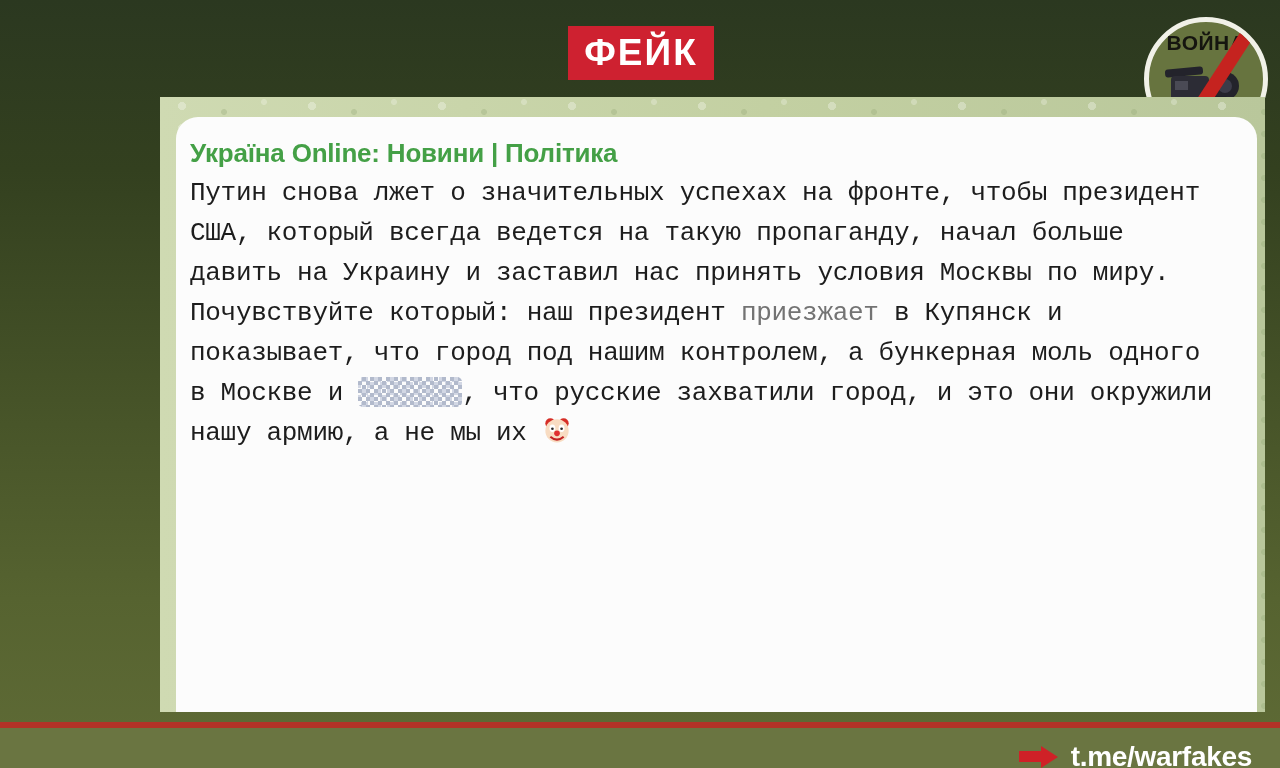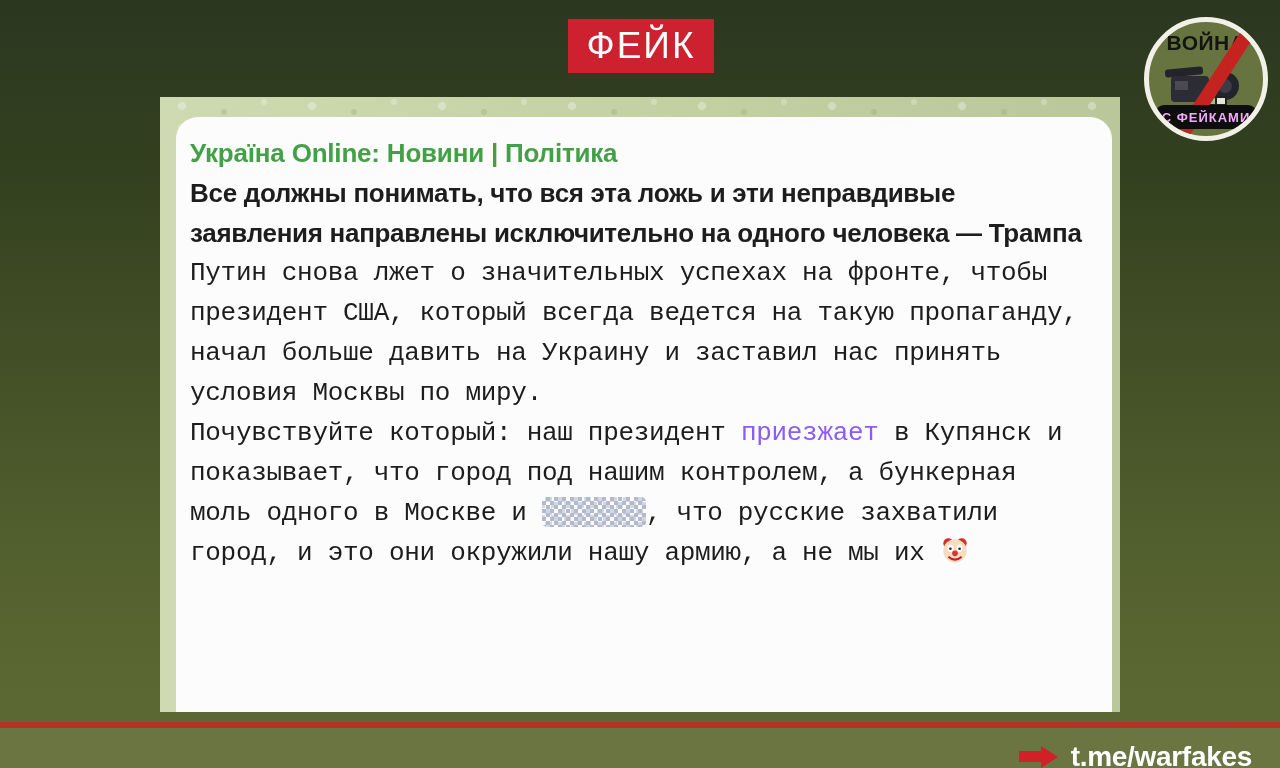--- a/index.html
+++ b/index.html
@@ -4,23 +4,23 @@
 <style>
   html,body{margin:0;padding:0;background:#222;}
   .stage{
     position:relative;width:1280px;height:768px;overflow:hidden;
     background:linear-gradient(180deg,#2b3820 0%,#33401f 22%,#465328 52%,#566330 78%,#5f6b36 100%);
     font-family:"Liberation Sans", sans-serif;
   }
 
   
   .fake-badge{
-    position:absolute;left:568px;top:19px;width:146px;height:54px;
+    position:absolute;left:568px;top:26px;width:146px;height:54px;
     background:#ce2130;color:#ffffff;display:flex;align-items:center;justify-content:center;
-    font-size:37px;font-weight:400;letter-spacing:2px;
+    font-size:37px;font-weight:700;letter-spacing:2px;
   }
 
   
   .logo{
     position:absolute;left:1144px;top:17px;width:124px;height:124px;border-radius:50%;
     background:#67743f;border:5px solid #f1f1e8;box-sizing:border-box;overflow:hidden;
   }
   .logo-top-text{
     position:absolute;top:9px;left:0;width:100%;text-align:center;
     font-weight:900;font-size:21px;color:#15150f;letter-spacing:0.5px;
@@ -31,39 +31,39 @@
     transform:translateX(2px) rotate(33deg);transform-origin:center;
   }
   .logo-band{
     position:absolute;bottom:7px;left:6px;right:6px;height:24px;background:#0d0d0d;
     border-radius:9px;display:flex;align-items:center;justify-content:center;
   }
   .logo-band span{color:#f0abfc;font-weight:700;font-size:13px;letter-spacing:1px;}
 
   
   .card{
-    position:absolute;left:160px;top:97px;width:960px;height:615px;overflow:hidden;
+    position:absolute;left:160px;top:97px;width:1105px;height:615px;overflow:hidden;
     background-color:#c7d3a9;
     background-image:
       radial-gradient(circle 4px at 22px 9px, rgba(255,255,255,.30) 95%, transparent),
       radial-gradient(circle 3px at 64px 15px, rgba(150,170,120,.35) 95%, transparent),
       radial-gradient(circle 3px at 104px 5px, rgba(255,255,255,.25) 95%, transparent),
       linear-gradient(90deg,#cfdab2 0%,#c3d0a2 55%,#b9c79b 100%);
     background-size:130px 22px,130px 22px,130px 22px,100% 100%;
   }
   .bubble{
     position:absolute;left:16px;right:8px;top:20px;bottom:0;
     background:#fcfcfc;border-radius:22px 22px 0 0;
     padding:16px 30px 0 14px;box-sizing:border-box;
   }
   .channel{color:#44a046;font-size:26px;font-weight:600;line-height:40px;letter-spacing:-0.2px;}
   .msg p{margin:0;color:#1d1d1d;font-size:26px;line-height:40px;letter-spacing:-0.3px;}
   .headline{font-weight:700;}
   .para{margin-top:30px;font-family:Liberation Mono, monospace;}
-  .tg-link{color:#8b5cf6;text-decoration:none;cursor:pointer;}
+  .tg-link{color:#737373;text-decoration:none;cursor:pointer;}
   .censored{
     display:inline-block;width:104px;height:30px;vertical-align:-7px;border-radius:5px;
     background:
       repeating-conic-gradient(#9aa4bd 0% 25%, transparent 0% 50%),
       repeating-conic-gradient(#c4cbdc 0% 25%, transparent 0% 50%);
     background-size:8px 8px,13px 13px;background-position:0 0,3px 5px;
     filter:blur(0.7px);opacity:0.75;
   }
   .emoji-svg{vertical-align:-5px;}
 
@@ -105,21 +105,20 @@
     <div class="no-stripe"></div>
     <div class="logo-band">
       <span>С ФЕЙКАМИ</span>
     </div>
   </div>
 
   <div class="card">
     <div class="bubble">
       <div class="channel">Україна Online: Новини | Політика</div>
       <div class="msg">
-        <p class="headline">Все должны понимать, что вся эта ложь и эти неправдивые заявления направлены исключительно на одного человека — Трампа</p>
         <p class="para">Путин снова лжет о значительных успехах на фронте, чтобы президент США, который всегда ведется на такую пропаганду, начал больше давить на Украину и заставил нас принять условия Москвы по миру.</p>
         <p class="para"><span>Почувствуйте который: наш президент </span><span class="tg-link">приезжает</span><span> в Купянск и показывает, что город под нашим контролем, а бункерная моль одного в Москве и </span><span class="censored"></span><span>, что русские захватили город, и это они окружили нашу армию, а не мы их </span><svg class="emoji-svg" width="30" height="30" viewBox="0 0 36 36">
             <circle cx="10" cy="10" r="6" fill="#d62d26"></circle>
             <circle cx="26" cy="10" r="6" fill="#d62d26"></circle>
             <circle cx="18" cy="19" r="14" fill="#f8dcc2"></circle>
             <ellipse cx="12.5" cy="16" rx="3.5" ry="4.5" fill="#ffffff"></ellipse>
             <ellipse cx="23.5" cy="16" rx="3.5" ry="4.5" fill="#ffffff"></ellipse>
             <circle cx="12.5" cy="16.5" r="1.6" fill="#2b2b2b"></circle>
             <circle cx="23.5" cy="16.5" r="1.6" fill="#2b2b2b"></circle>
             <circle cx="18" cy="22" r="3.4" fill="#e03030"></circle>

